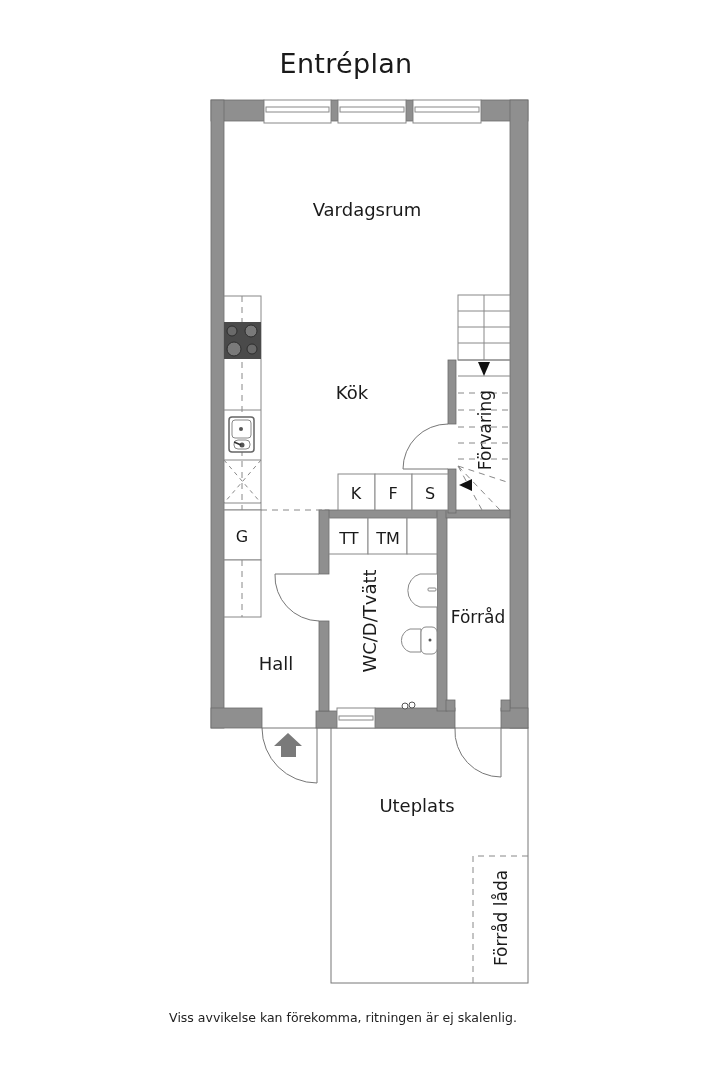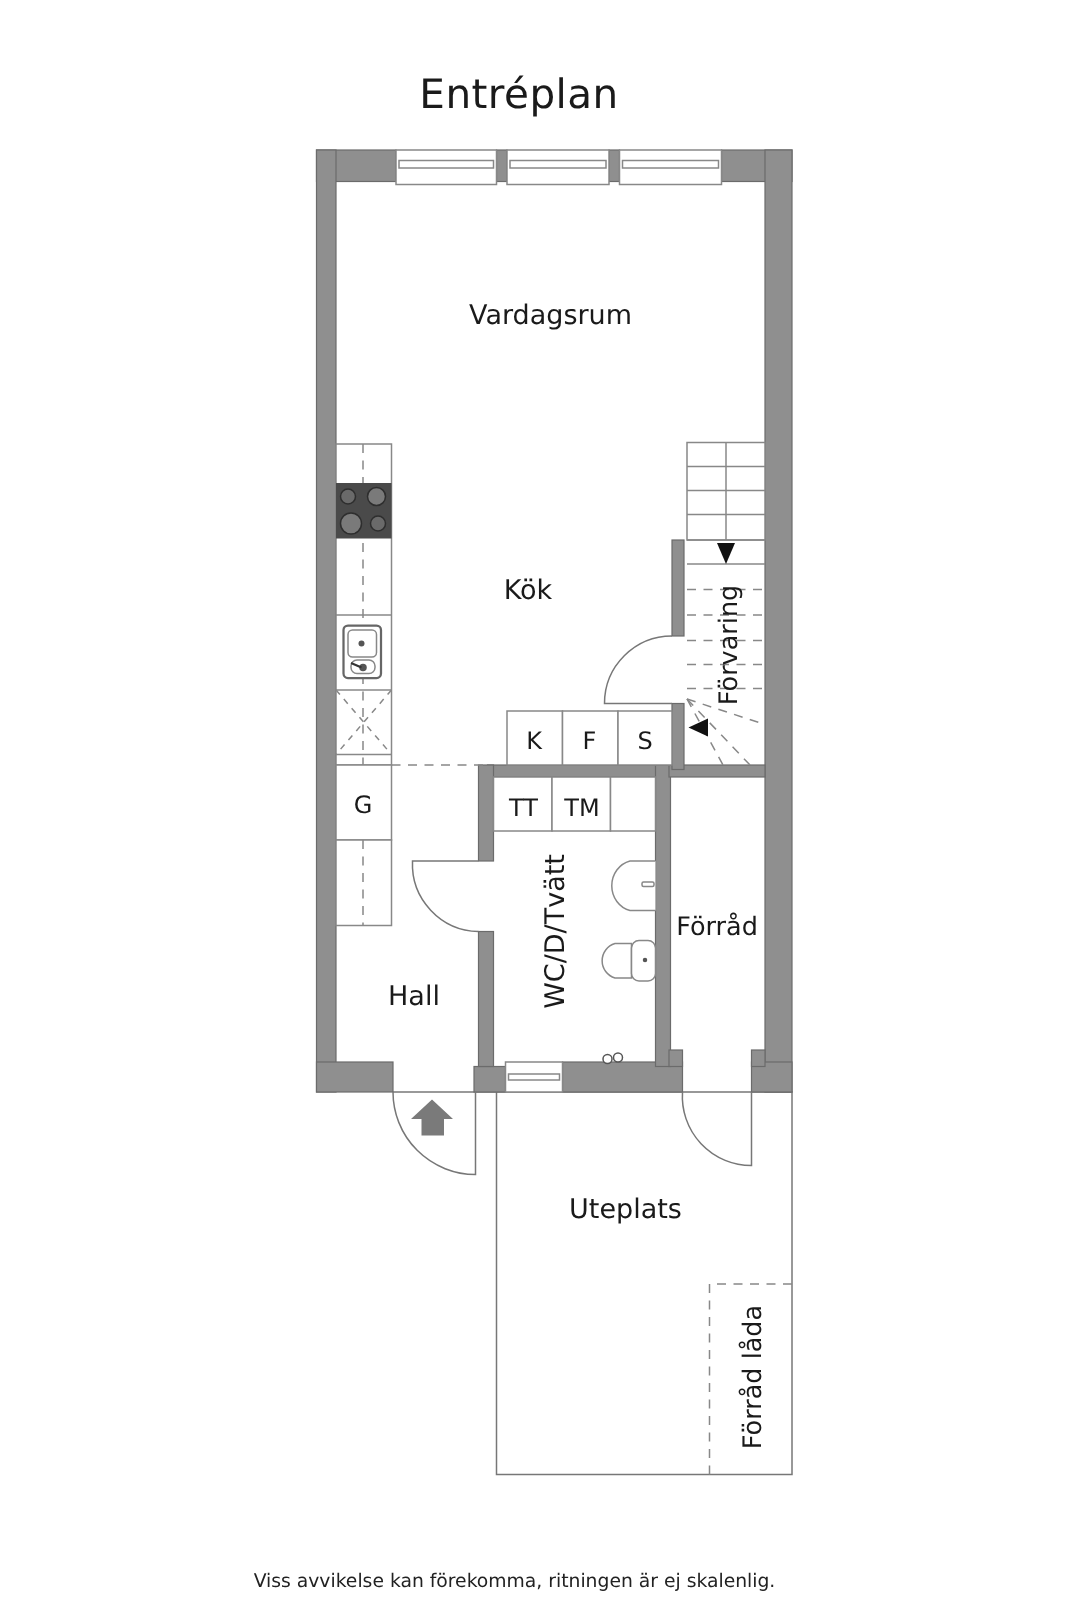--- a/index.html
+++ b/index.html
@@ -1,18 +1,18 @@
 <!DOCTYPE html>
 <html><head>
 <meta charset="utf-8">
 <style>
   html, body { margin:0; padding:0; background:#ffffff; }
   body { width:720px; height:1080px; position:relative; overflow:hidden; font-family:"Liberation Sans", sans-serif; }
   .title { position:absolute; top:48px; left:0; width:692px; text-align:center; font-size:27px; color:#1a1a1a; font-family:"DejaVu Sans", sans-serif; letter-spacing:0.3px; }
-  .footer { position:absolute; top:1010px; left:0; width:686px; text-align:center; font-size:12.5px; color:#222; font-family:"DejaVu Sans", sans-serif;margin-top:36px; }
+  .footer { position:absolute; top:1010px; left:0; width:686px; text-align:center; font-size:12.5px; color:#222; font-family:"DejaVu Sans", sans-serif; }
   svg.plan { position:absolute; left:0; top:0; }
   .wall { fill:#8f8f8f; stroke:#6b6b6b; stroke-width:0.8; }
   .thin { fill:none; stroke:#777; stroke-width:1; }
   .fix { fill:#fff; stroke:#888; stroke-width:1; }
   .dash { fill:none; stroke:#888; stroke-width:1; stroke-dasharray:6 5; }
   .lbl { font-family:"DejaVu Sans", sans-serif; fill:#1a1a1a; }
 </style>
 </head>
 <body>
 

